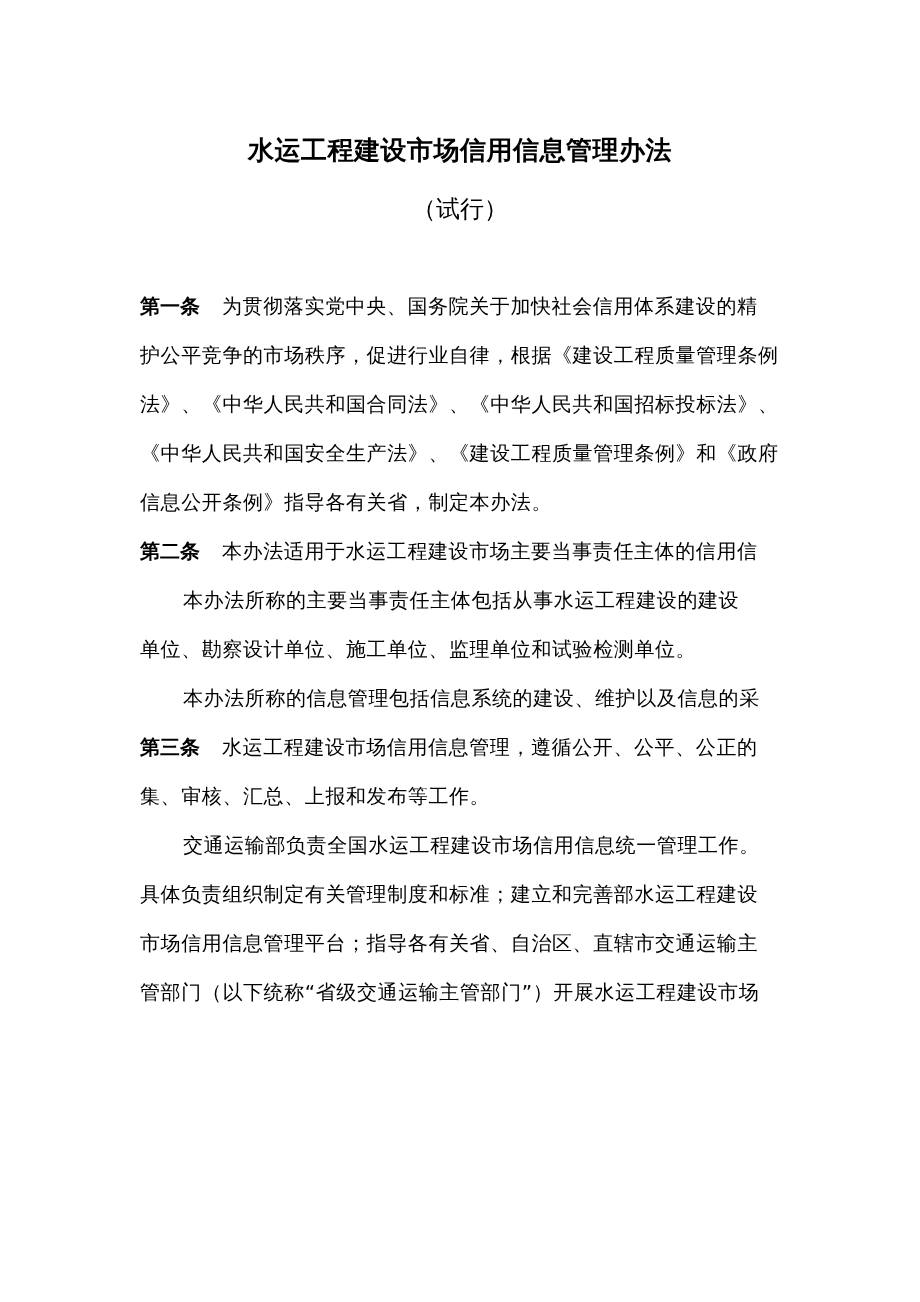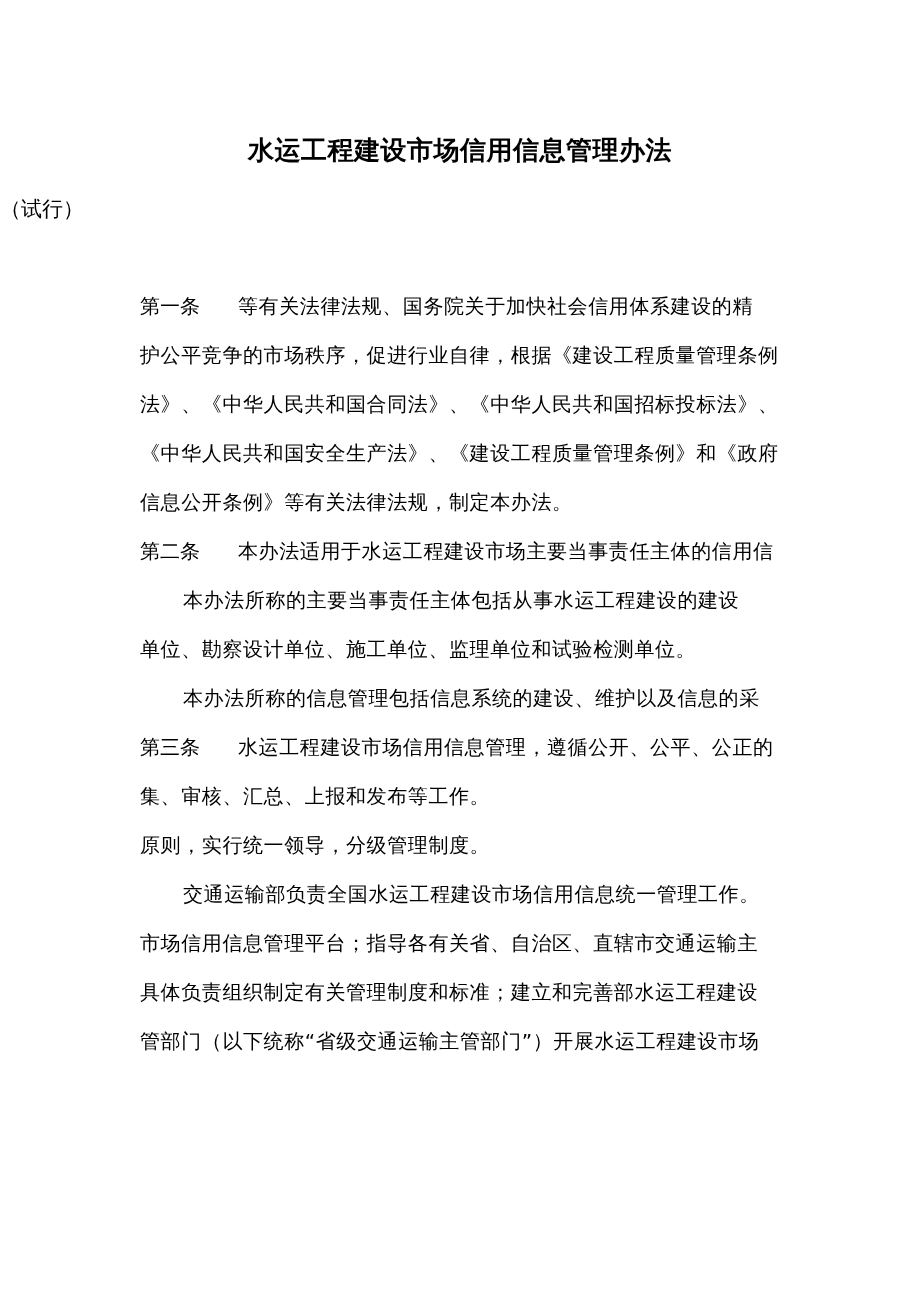--- a/index.html
+++ b/index.html
@@ -31,67 +31,66 @@
       font-size: 26px;
       font-weight: bold;
       line-height: 36px;
       letter-spacing: 0.5px;
     }
     .subtitle {
       position: absolute;
       left: 0;
       top: 192px;
       width: 920px;
-      text-align: left;
-      font-size: 21px;
+      text-align: center;
+      font-size: 24px;
       line-height: 34px;
     }
     .body {
       position: absolute;
       left: 140px;
       top: 288px;
       width: 660px;
     }
     .line {
       height: 49px;
       font-size: 20px;
       line-height: 36px;
       white-space: nowrap;
       letter-spacing: 0.6px;
     }
     .line.indent {
       padding-left: 43px;
     }
     .art {
-      font-weight: normal;
-      margin-right: 38px;
+      font-weight: bold;
+      margin-right: 22px;
       letter-spacing: 0;
     }
   </style>
 </head>
 <body>
 
 <div class="page">
   <div class="title">水运工程建设市场信用信息管理办法</div>
   <div class="subtitle">（试行）</div>
 
   <div class="body" id="doc-body">
 
-    <div class="line"><span class="art">第一条</span><span>等有关法律法规、国务院关于加快社会信用体系建设的精</span></div>
+    <div class="line"><span class="art">第一条</span><span>为贯彻落实党中央、国务院关于加快社会信用体系建设的精</span></div>
     <div class="line"><span>护公平竞争的市场秩序，促进行业自律，根据《建设工程质量管理条例</span></div>
     <div class="line"><span>法》、《中华人民共和国合同法》、《中华人民共和国招标投标法》、</span></div>
     <div class="line"><span>《中华人民共和国安全生产法》、《建设工程质量管理条例》和《政府</span></div>
-    <div class="line"><span>信息公开条例》等有关法律法规，制定本办法。</span></div>
+    <div class="line"><span>信息公开条例》指导各有关省，制定本办法。</span></div>
 
     <div class="line"><span class="art">第二条</span><span>本办法适用于水运工程建设市场主要当事责任主体的信用信</span></div>
     <div class="line indent"><span>本办法所称的主要当事责任主体包括从事水运工程建设的建设</span></div>
     <div class="line"><span>单位、勘察设计单位、施工单位、监理单位和试验检测单位。</span></div>
     <div class="line indent"><span>本办法所称的信息管理包括信息系统的建设、维护以及信息的采</span></div>
     <div class="line"><span class="art">第三条</span><span>水运工程建设市场信用信息管理，遵循公开、公平、公正的</span></div>
 
     <div class="line"><span>集、审核、汇总、上报和发布等工作。</span></div>
-    <div class="line"><span>原则，实行统一领导，分级管理制度。</span></div>
     <div class="line indent"><span>交通运输部负责全国水运工程建设市场信用信息统一管理工作。</span></div>
+    <div class="line"><span>具体负责组织制定有关管理制度和标准；建立和完善部水运工程建设</span></div>
     <div class="line"><span>市场信用信息管理平台；指导各有关省、自治区、直辖市交通运输主</span></div>
-    <div class="line"><span>具体负责组织制定有关管理制度和标准；建立和完善部水运工程建设</span></div>
     <div class="line"><span>管部门（以下统称“省级交通运输主管部门”）开展水运工程建设市场</span></div>
   </div>
 </div>
 
 </body></html>

